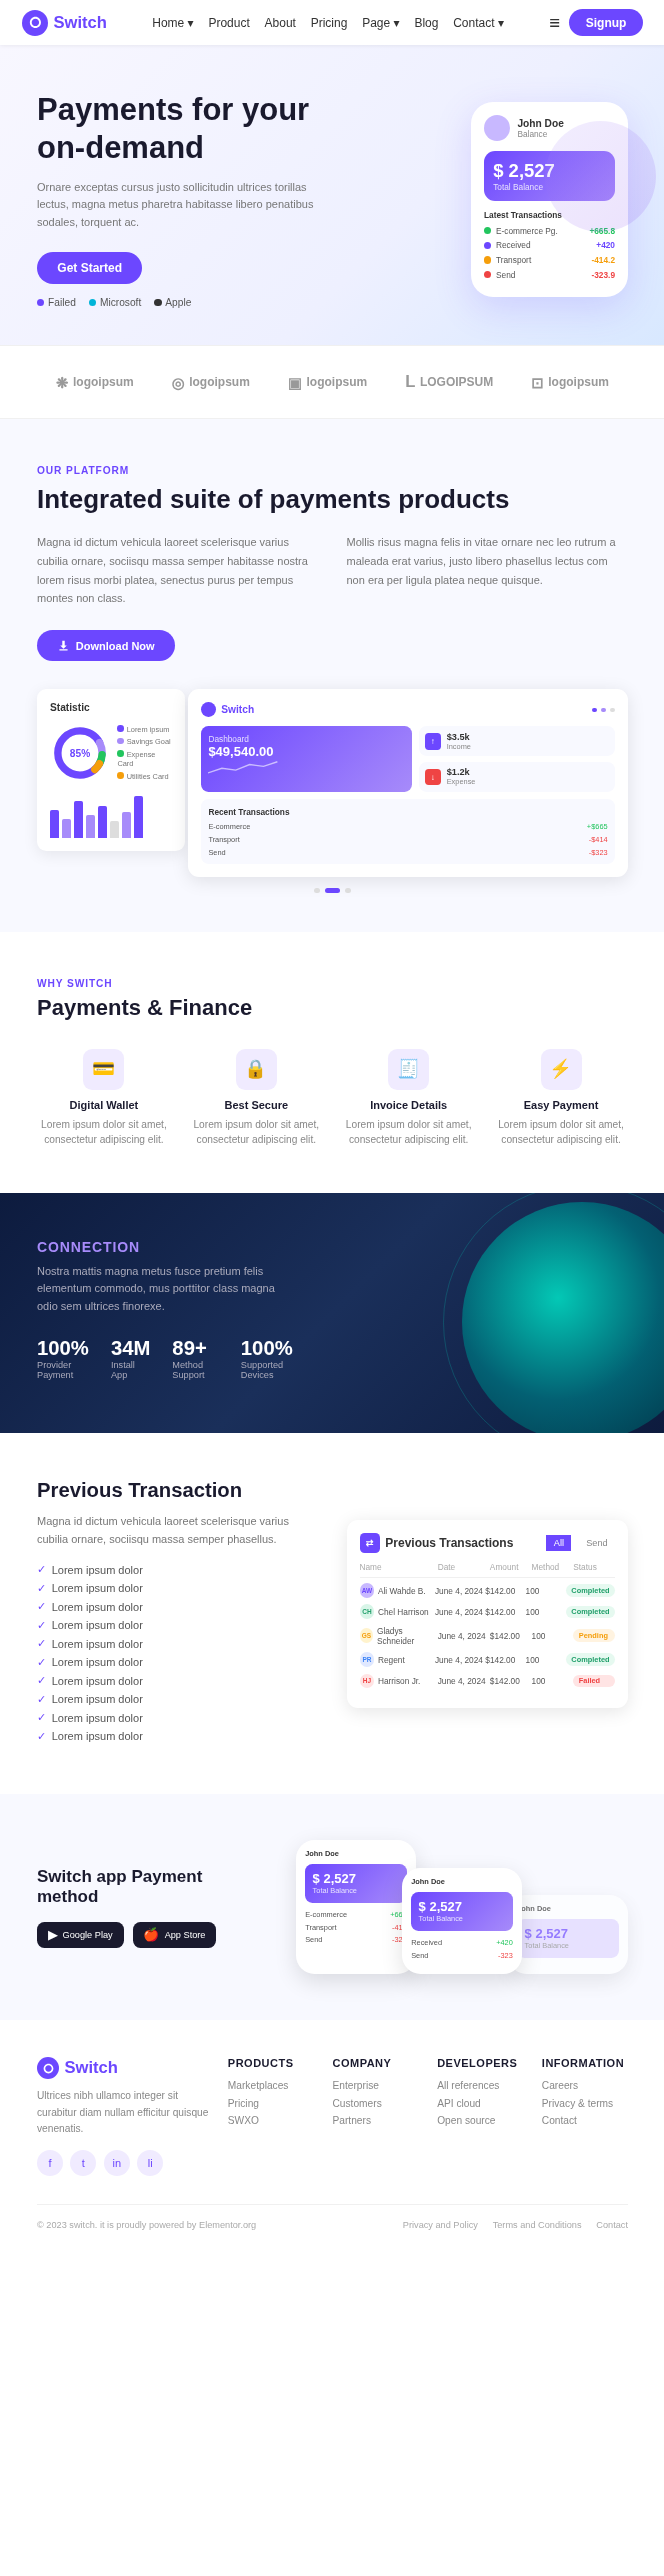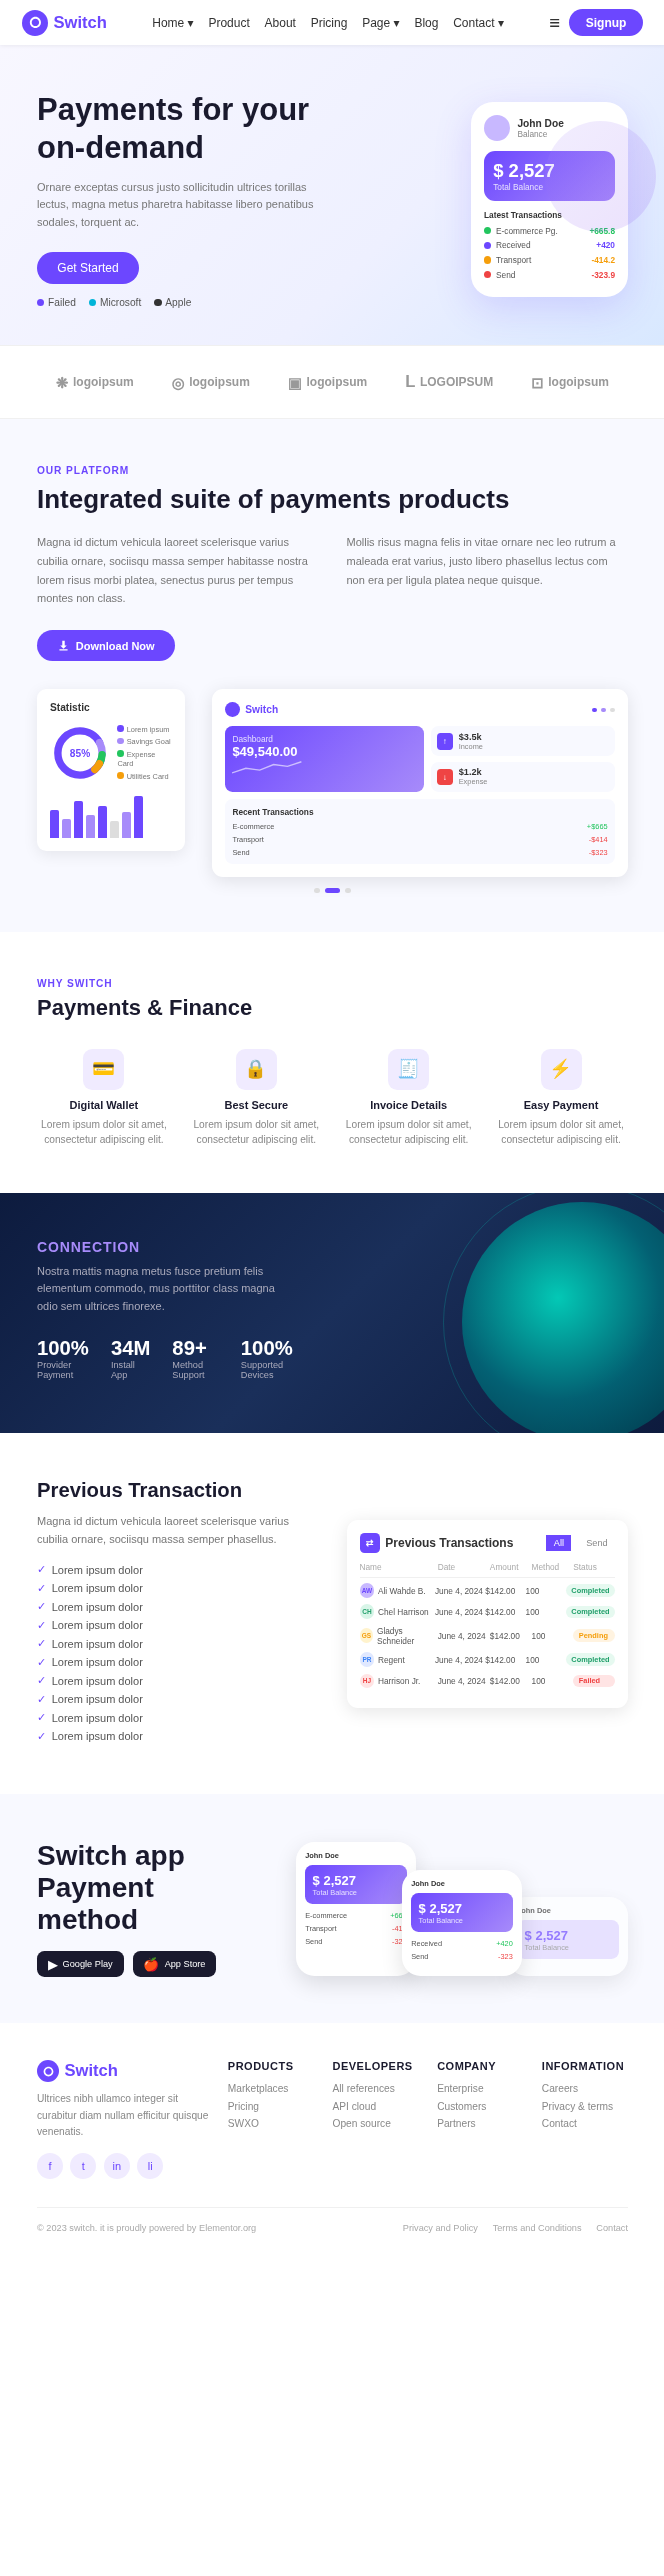--- a/index.html
+++ b/index.html
@@ -23,21 +23,21 @@
     
     .hero {
       background: linear-gradient(135deg, #f8f7ff 0%, #eef0ff 60%, #d8e8ff 100%);
       padding: 46px 37px 37px;
       display: flex; align-items: center; justify-content: space-between;
       min-height: 295px; position: relative; overflow: hidden;
     }
     .hero-left { max-width: 295px; }
     .hero-title { font-size: 31px; font-weight: 800; color: #1a1a2e; line-height: 1.2; margin-bottom: 13px; }
     .hero-desc { font-size: 11px; color: #777; line-height: 1.6; margin-bottom: 20.3px; }
-    .btn-get-started { background: #6c47ff; color: white; border: none; border-radius: 18.5px; padding: 9.2px 20.3px; font-size: 12px; font-weight: 400; cursor: pointer; }
+    .btn-get-started { background: #6c47ff; color: white; border: none; border-radius: 18.5px; padding: 9.2px 20.3px; font-size: 12px; font-weight: 700; cursor: pointer; }
     .hero-badges { display: flex; gap: 13px; margin-top: 13px; }
     .hero-badge { display: flex; align-items: center; gap: 3.7px; font-size: 10.2px; color: #555; }
     .hero-badge-dot { width: 7.4px; height: 7.4px; border-radius: 50%; background: #6c47ff; }
     .hero-right { position: relative; }
     .phone-mockup {
       width: 157px; background: white; border-radius: 22px;
       box-shadow: 0 11px 37px rgba(108,71,255,0.18);
       overflow: hidden; padding: 13px;
     }
     .phone-top { display: flex; align-items: center; gap: 7.4px; margin-bottom: 9.2px; }
@@ -138,21 +138,21 @@
     .tx-table-header { display: grid; grid-template-columns: 1.5fr 1fr 0.8fr 0.8fr 0.8fr; font-size: 8.3px; color: #aaa; margin-bottom: 5.5px; padding-bottom: 4.6px; border-bottom: 0.9px solid #f0f0f0; }
     .tx-row { display: grid; grid-template-columns: 1.5fr 1fr 0.8fr 0.8fr 0.8fr; align-items: center; margin-bottom: 6.5px; font-size: 8.3px; color: #555; }
     .status-badge { border-radius: 7.4px; padding: 1.8px 5.5px; font-size: 7.4px; font-weight: 600; }
     .status-completed { background: #e6f9f0; color: #22a06b; }
     .status-pending { background: #fff3e0; color: #f59e0b; }
     .status-failed { background: #ffe4e4; color: #ef4444; }
 
     
     .app-section { background: #f8f9ff; padding: 46px 37px; display: flex; align-items: center; gap: 28px; overflow: hidden; }
     .app-left { flex: 0 0 203px; }
-    .app-title { font-size: 28px; font-weight: 800; color: #1a1a2e; margin-bottom: 14.8px; }
+    .app-title { font-size: 17px; font-weight: 800; color: #1a1a2e; margin-bottom: 14.8px; }
     .app-store-btns { display: flex; gap: 9.2px; margin-top: 14.8px; }
     .app-store-btn {
       background: #1a1a2e; color: white; border-radius: 7.4px; padding: 5.5px 11px;
       font-size: 9.2px; display: flex; align-items: center; gap: 4.6px; cursor: pointer;
     }
     .app-store-btn .store-icon { font-size: 13px; }
     .app-right { flex: 1; display: flex; gap: -9.2px; position: relative; justify-content: flex-end; }
     .phone-small { width: 120px; background: white; border-radius: 18.5px; box-shadow: 0 7.4px 22px rgba(0,0,0,0.12); padding: 9.2px; }
     .phone-small.offset { margin-top: 28px; }
     .phone-small.offset2 { margin-top: 55px; }
@@ -300,21 +300,21 @@
     <div class="platform-col">Magna id dictum vehicula laoreet scelerisque varius cubilia ornare, sociisqu massa semper habitasse nostra lorem risus morbi platea, senectus purus per tempus montes non class.</div>
     <div class="platform-col">Mollis risus magna felis in vitae ornare nec leo rutrum a maleada erat varius, justo libero phasellus lectus com non era per ligula platea neque quisque.</div>
   </div>
   <button class="btn-download">
     <svg viewBox="0 0 16 16">
         <path d="M8 12l-4-4h2.5V2h3v6H12L8 12zm-5 2h10v-1.5H3V14z"></path>
       </svg>
     <span>Download Now</span>
   </button>
 
-  <div style="display:flex;gap:27px;align-items:flex-start;">
+  <div style="display:flex;gap:3px;align-items:flex-start;">
 
     <div style="background:white;border-radius:9.2px;box-shadow:0 3.7px 14.8px rgba(0,0,0,0.08);padding:13px;width:148px;flex-shrink:0;">
       <div style="font-size:10.2px;font-weight:700;margin-bottom:9.2px;">Statistic</div>
       <div style="display:flex;align-items:center;gap:7.4px;">
         <div style="position:relative;width:60px;height:60px;flex-shrink:0;">
           <svg width="60" height="60" viewBox="0 0 65 65">
             <circle cx="32.5" cy="32.5" r="24" fill="none" stroke="#f0f0f0" stroke-width="8"></circle>
             <circle cx="32.5" cy="32.5" r="24" fill="none" stroke="#6c47ff" stroke-width="8" stroke-dasharray="130 21" stroke-dashoffset="-8" stroke-linecap="round"></circle>
             <circle cx="32.5" cy="32.5" r="24" fill="none" stroke="#a78bfa" stroke-width="8" stroke-dasharray="15 136" stroke-dashoffset="-138" stroke-linecap="round"></circle>
             <circle cx="32.5" cy="32.5" r="24" fill="none" stroke="#22c55e" stroke-width="8" stroke-dasharray="10 141" stroke-dashoffset="-153" stroke-linecap="round"></circle>
@@ -662,30 +662,30 @@
         <div class="social-btn">li</div>
       </div>
     </div>
     <div class="footer-col">
       <div class="footer-col-title">PRODUCTS</div>
       <a class="footer-col-link">Marketplaces</a>
       <a class="footer-col-link">Pricing</a>
       <a class="footer-col-link">SWXO</a>
     </div>
     <div class="footer-col">
+      <div class="footer-col-title">COMPANY</div>
+      <a class="footer-col-link">Enterprise</a>
+      <a class="footer-col-link">Customers</a>
+      <a class="footer-col-link">Partners</a>
+    </div>
+    <div class="footer-col">
       <div class="footer-col-title">DEVELOPERS</div>
       <a class="footer-col-link">All references</a>
       <a class="footer-col-link">API cloud</a>
       <a class="footer-col-link">Open source</a>
-    </div>
-    <div class="footer-col">
-      <div class="footer-col-title">COMPANY</div>
-      <a class="footer-col-link">Enterprise</a>
-      <a class="footer-col-link">Customers</a>
-      <a class="footer-col-link">Partners</a>
     </div>
     <div class="footer-col">
       <div class="footer-col-title">INFORMATION</div>
       <a class="footer-col-link">Careers</a>
       <a class="footer-col-link">Privacy &amp; terms</a>
       <a class="footer-col-link">Contact</a>
     </div>
   </div>
   <div class="footer-bottom">
     <div class="footer-copy">© 2023 switch. it is proudly powered by Elementor.org</div>

